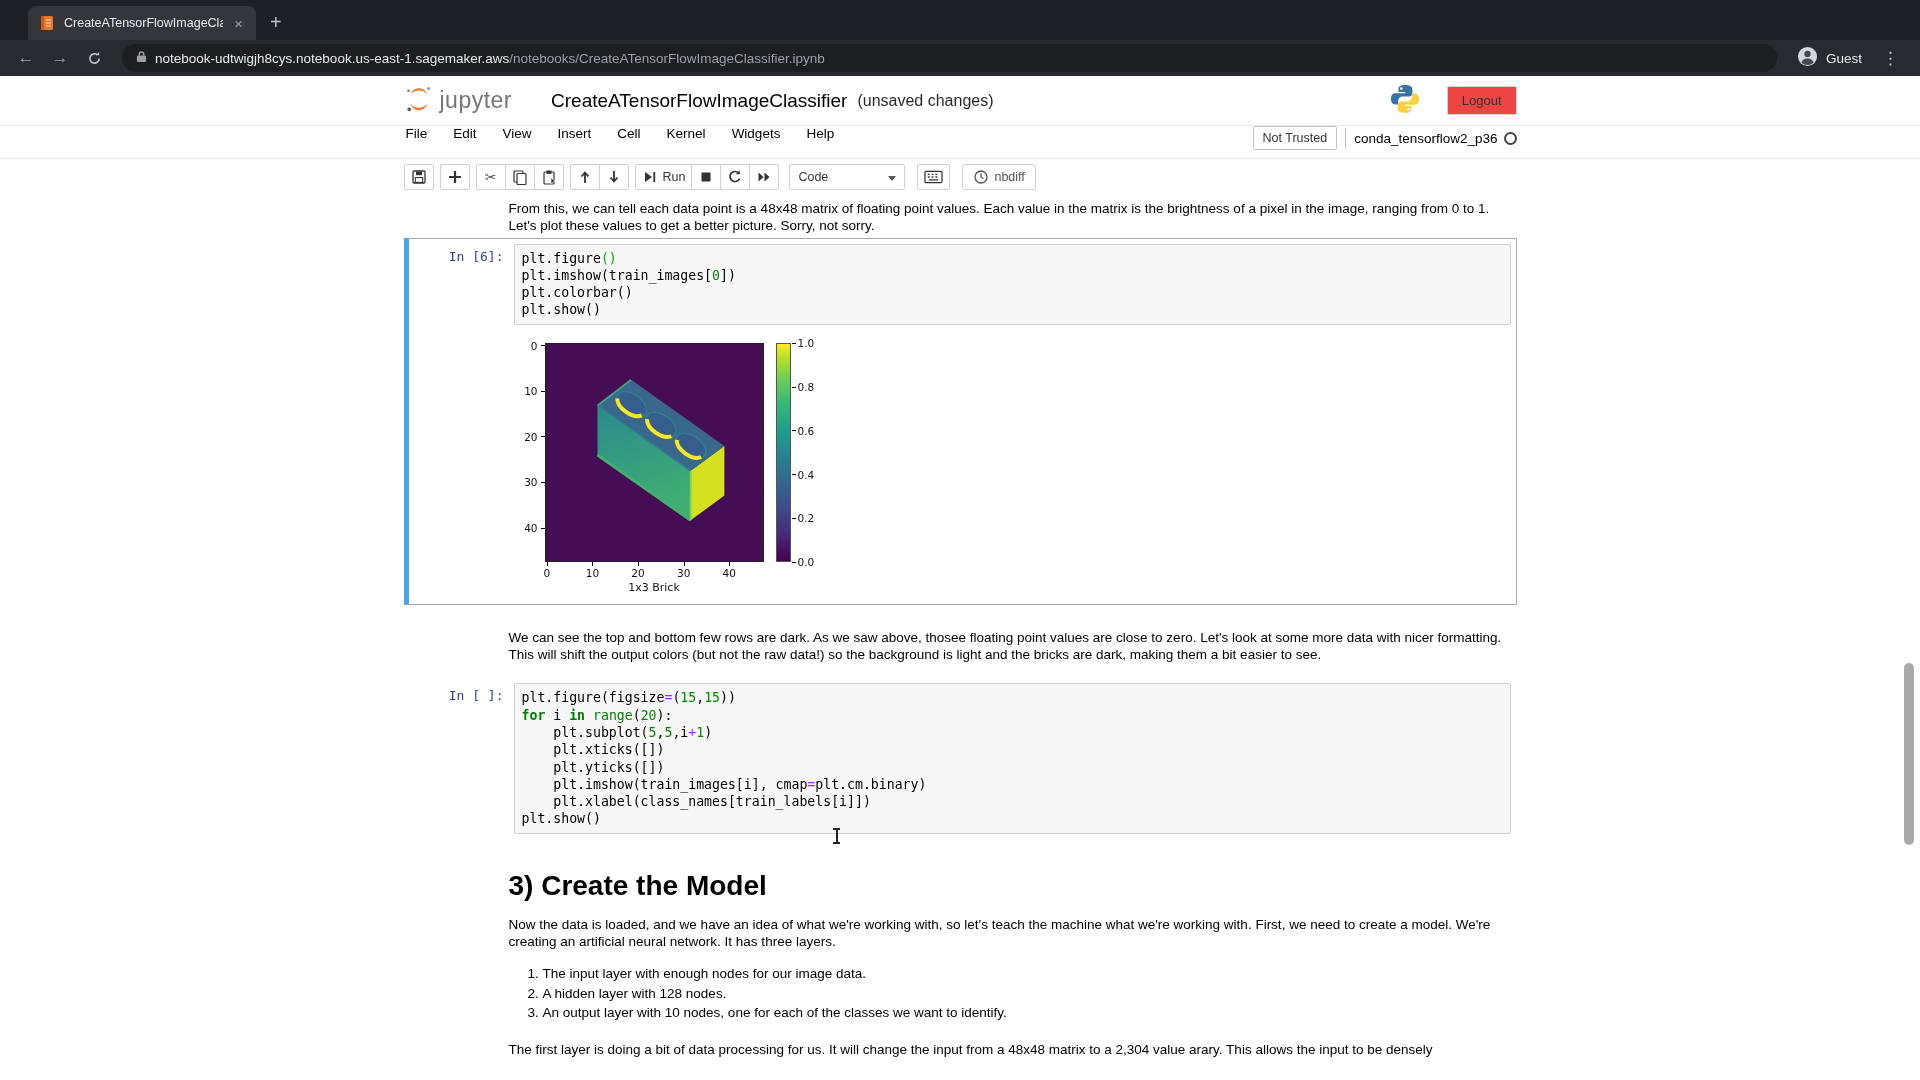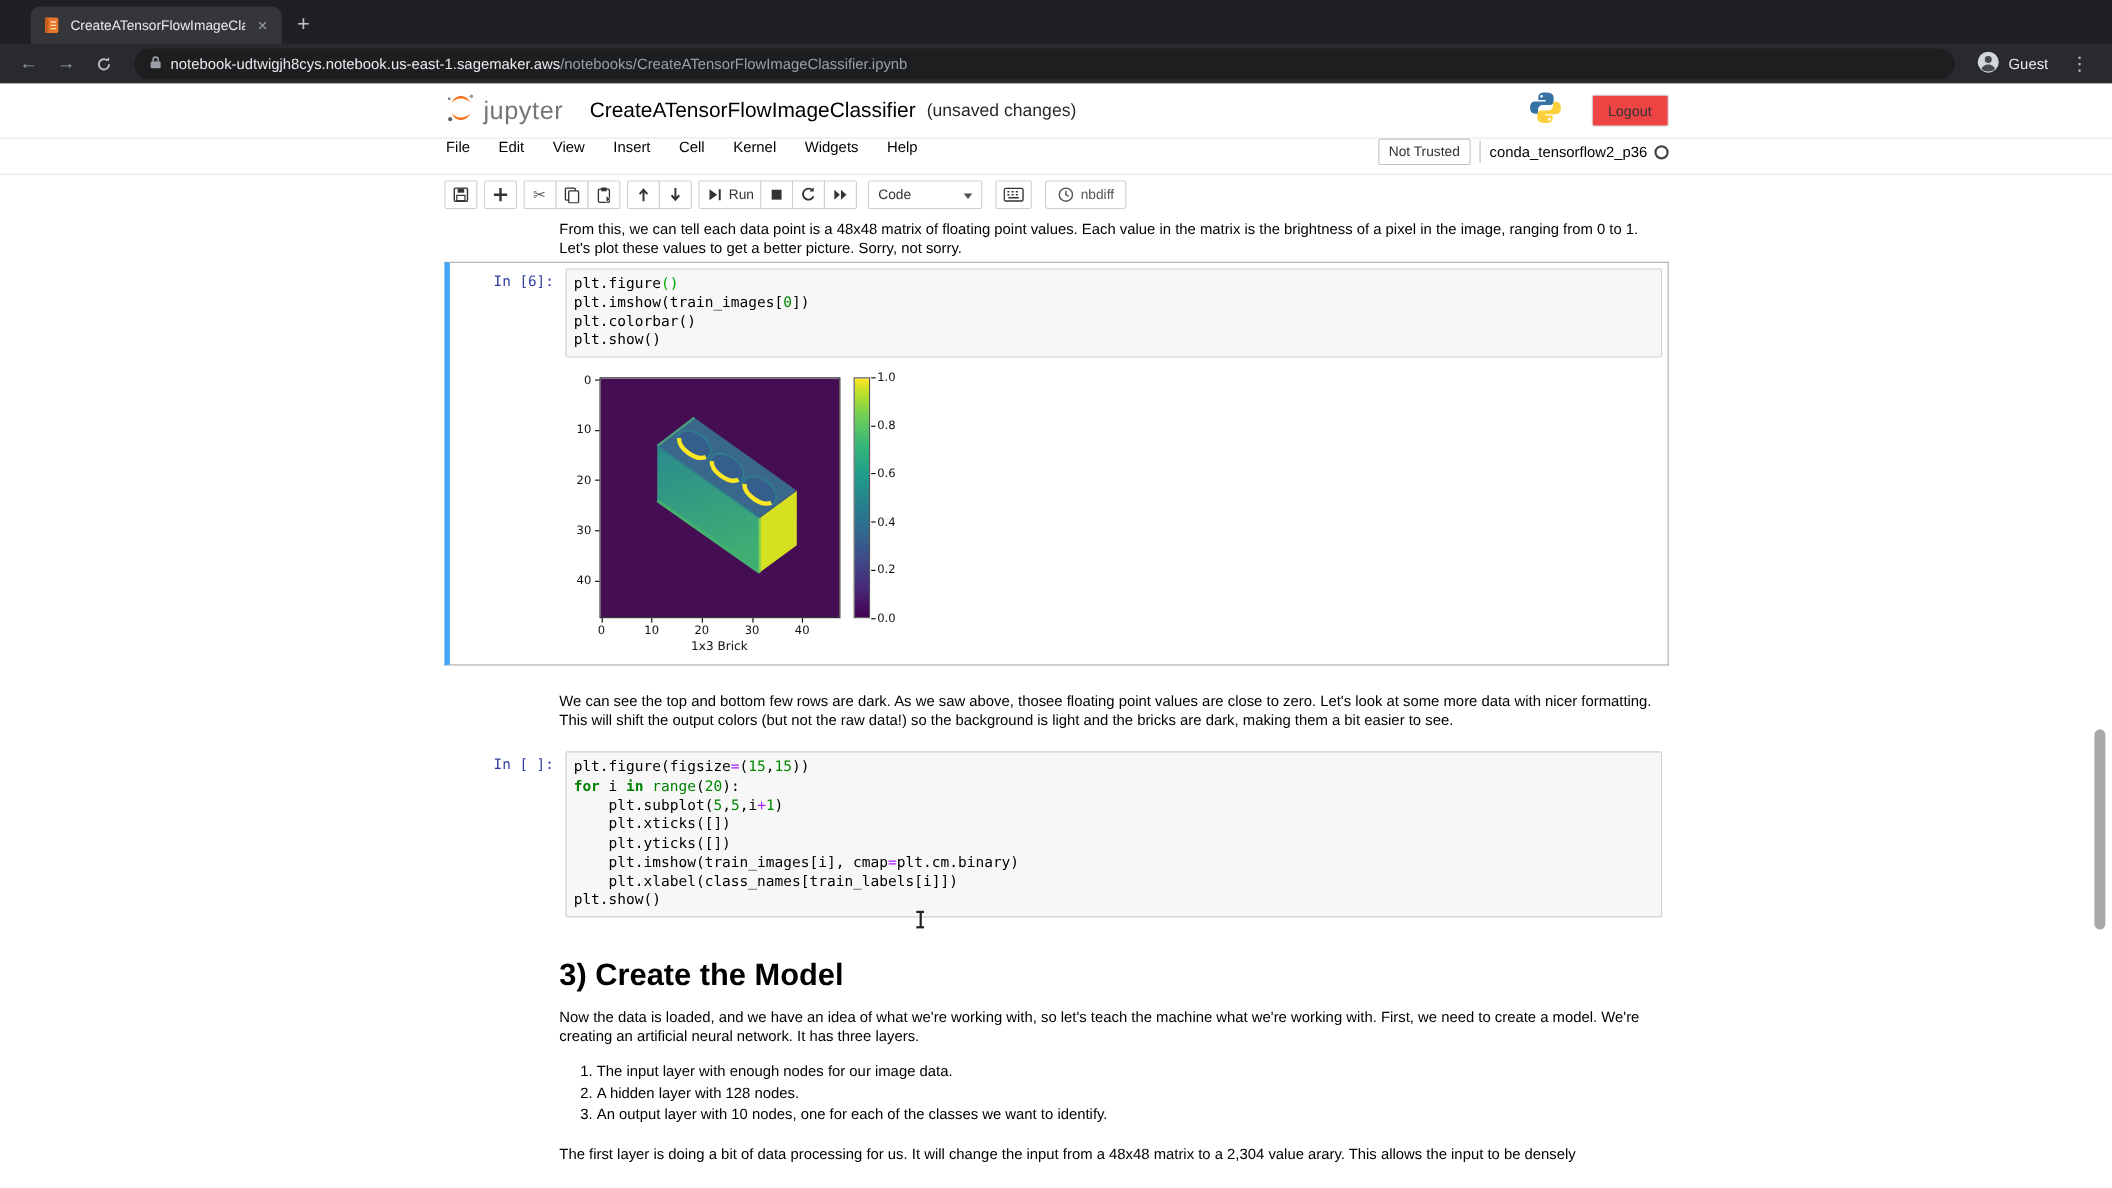--- a/index.html
+++ b/index.html
@@ -27,21 +27,21 @@
   .profile { display:flex; align-items:center; gap:8px; color:#e8eaed; font-size:13.5px; padding:0 6px; }
   .kebab { color:#bdc1c6; font-size:17px; padding:0 8px; letter-spacing:1px; }
 
   
   .jpage { position:relative; background:#fff; height:1004px; }
   .container { width:1113px; margin:0 auto; position:relative; }
 
   .jheader { height:50px; border-bottom:1px solid #e7e7e7; }
   .jheader .container { display:flex; align-items:center; height:100%; }
   .wordmark { color:#757575; font-size:23px; letter-spacing:.5px; margin-left:6px; }
-  .jtitle { color:#000; font-size:19px; margin-left:24px; }
+  .jtitle { color:#000; font-size:19px; margin-left:39px; }
   .jsubtitle { color:#000; font-size:16px; margin-left:10px; opacity:.85; }
   .hdr-right { margin-left:auto; display:flex; align-items:center; gap:26px; }
   .logout { background:#ef4444; border:1px solid #d5d5d5; border-radius:2px; padding:6px 14px; font-size:13px; color:#333; }
 
   .jmenubar { height:33px; border-bottom:1px solid #e7e7e7; }
   .jmenubar .container { display:flex; align-items:flex-start; height:100%; font-size:13.5px; color:#000; }
   .menu-item { padding:0 13px; }
   .menu-item:first-child { padding-left:2px; }
   .mright { margin-left:auto; display:flex; align-items:center; gap:2px; }
   .not-trusted { border:1px solid #c3c3c3; border-radius:2px; padding:4px 9px; font-size:12.5px; color:#333; background:#fff; }
@@ -50,21 +50,21 @@
   .kernel-ind { width:13px; height:13px; border:2px solid #444; border-radius:50%; margin-left:4px; }
 
   .jtoolbar { height:36px; }
   .jtoolbar .container { display:flex; align-items:center; height:100%; gap:6px; }
   .btngrp { display:flex; }
   .tbtn { height:26px; min-width:30px; background:#fff; border:1px solid #cfcfcf; display:flex; align-items:center;
           justify-content:center; padding:0 6px; margin-left:-1px; color:#333; font-size:12.5px; gap:5px; }
   .btngrp .tbtn:first-child { border-radius:2px 0 0 2px; margin-left:0; }
   .btngrp .tbtn:last-child { border-radius:0 2px 2px 0; }
   .btngrp .tbtn:only-child { border-radius:2px; }
-  .cellsel { position:relative; height:26px; width:104px; background:#fff; border:1px solid #cfcfcf; border-radius:2px;
+  .cellsel { position:relative; height:26px; width:116px; background:#fff; border:1px solid #cfcfcf; border-radius:2px;
              font-size:12.5px; color:#333; display:flex; align-items:center; padding:0 8px; margin-left:4px; }
   .cellsel::after { content:""; position:absolute; right:8px; top:11px; border-left:4px solid transparent;
                     border-right:4px solid transparent; border-top:5px solid #555; }
   .icon16 { width:16px; height:16px; display:block; }
 
   
   .nbarea { padding-top:5px; }
   .mdtext { margin-left:105px; width:998px; font-size:13.5px; line-height:17.3px; color:#000; }
   .cell { padding:5px; border:1px solid transparent; border-left-width:5px; margin-top:3px; }
   .cell.selected { border-color:#ababab; border-left:5px solid #42a5f5; }

